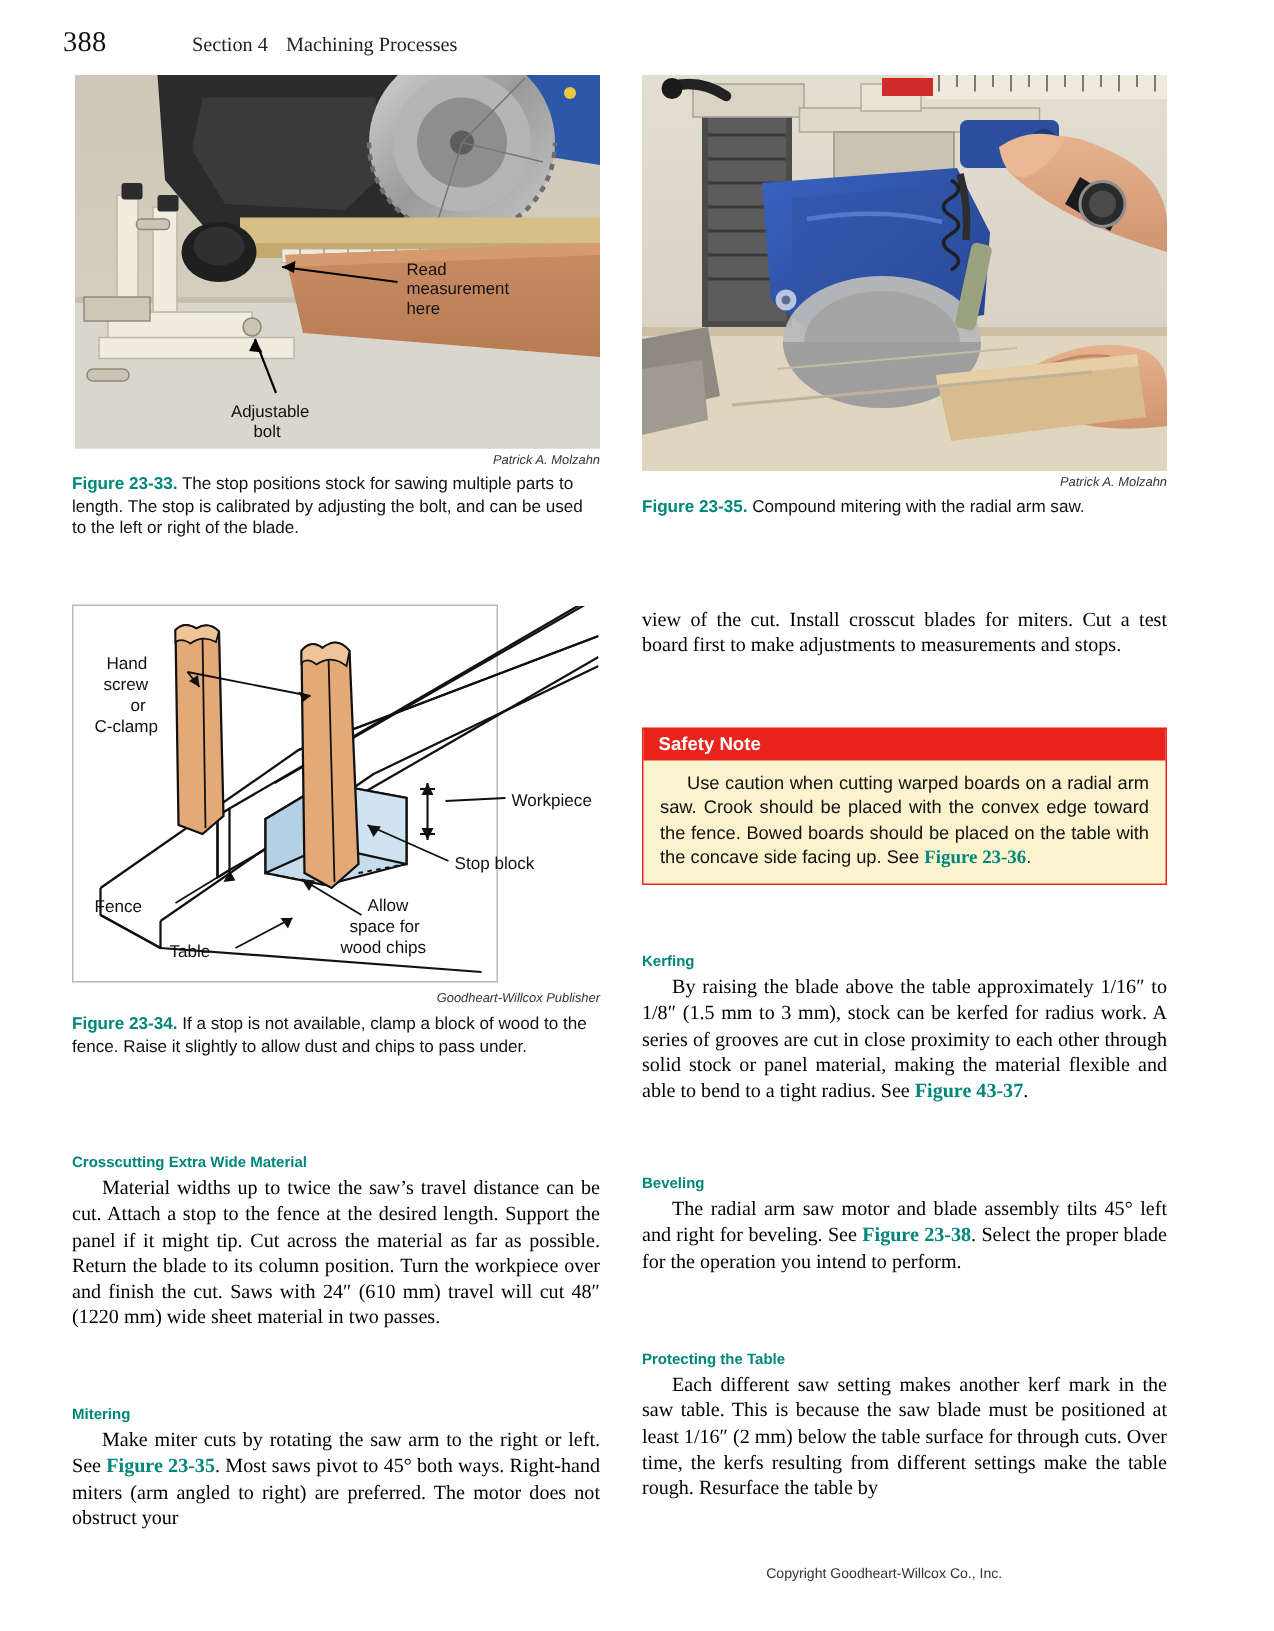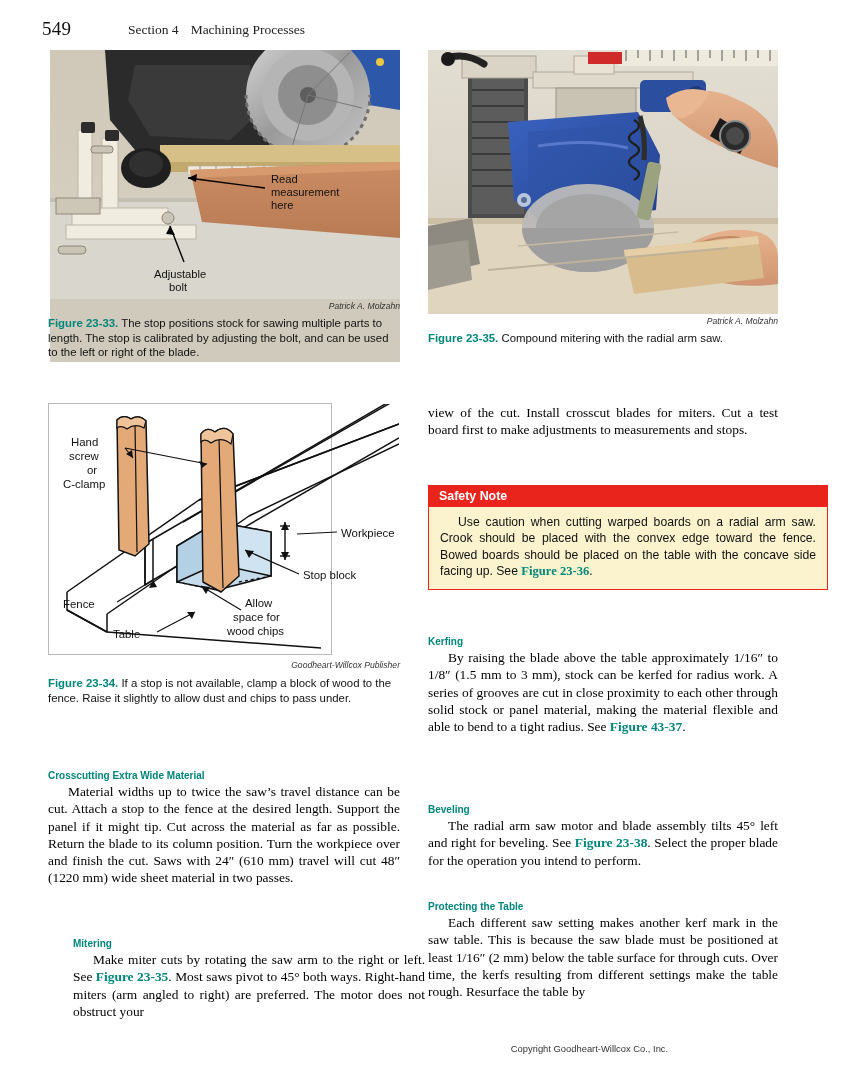--- a/index.html
+++ b/index.html
@@ -105,27 +105,27 @@
     font-size:9.4px; color:#333;
   }
   .footer .inner { display:inline-block; margin-left:330px; }
 </style>
 </head>
 <body>
 
 <div class="page">
 
   <div class="pg-header">
-    <span class="folio">549</span>
+    <span class="folio">388</span>
     <span class="running-head">
       <span class="sec">Section 4</span><span>Machining Processes</span>
     </span>
   </div>
 
-  <div class="photo" style="left:50px; top:50px; width:350px; height:312px;">
+  <div class="photo" style="left:50px; top:50px; width:350px; height:249px;">
     <svg width="350" height="249" viewBox="0 0 350 249">
       <defs>
         <linearGradient id="wallg" x1="0" y1="0" x2="0" y2="1">
           <stop offset="0" stop-color="#cfc8b8"></stop>
             <stop offset="1" stop-color="#d8d2c4"></stop>
         </linearGradient>
         <linearGradient id="bladeg" x1="0" y1="0" x2="1" y2="1">
           <stop offset="0" stop-color="#d8d8d8"></stop>
             <stop offset=".5" stop-color="#9a9a9a"></stop>
             <stop offset="1" stop-color="#c8c8c8"></stop>
@@ -432,40 +432,40 @@
       <span class="lbl">Figure 23-34.</span>
       <span>If a stop is not available, clamp a block of wood to the fence. Raise it slightly to allow dust and chips to pass under.</span>
     </div>
   </div>
 
   <div class="col-left" style="top:770px;">
     <div class="sec-head">Crosscutting Extra Wide Material</div>
     <p class="body">Material widths up to twice the saw’s travel distance can be cut. Attach a stop to the fence at the desired length. Support the panel if it might tip. Cut across the material as far as possible. Return the blade to its column position. Turn the workpiece over and finish the cut. Saws with 24″ (610 mm) travel will cut 48″ (1220 mm) wide sheet material in two passes.</p>
   </div>
 
-  <div class="col-left" style="top:938px;margin-left:25px;">
+  <div class="col-left" style="top:938px;">
     <div class="sec-head">Mitering</div>
     <p class="body"><span>Make miter cuts by rotating the saw arm to the right or left. See </span><span class="figref">Figure 23-35</span><span>. Most saws pivot to 45° both ways. Right-hand miters (arm angled to right) are preferred. The motor does not obstruct your</span></p>
   </div>
 
   <div class="col-right" style="top:404px;">
     <p class="body noind">view of the cut. Install crosscut blades for miters. Cut a test board first to make adjustments to measurements and stops.</p>
   </div>
 
-  <div class="col-right safety" style="top:485px; width:400px;">
+  <div class="col-right safety" style="top:485px; width:350px;">
     <div class="safety-head">Safety Note</div>
     <div class="safety-body"><span>Use caution when cutting warped boards on a radial arm saw. Crook should be placed with the convex edge toward the fence. Bowed boards should be placed on the table with the concave side facing up. See </span><span class="figref">Figure 23-36</span><span>.</span></div>
   </div>
 
   <div class="col-right" style="top:636px;">
     <div class="sec-head">Kerfing</div>
     <p class="body"><span>By raising the blade above the table approximately 1/16″ to 1/8″ (1.5 mm to 3 mm), stock can be kerfed for radius work. A series of grooves are cut in close proximity to each other through solid stock or panel material, making the material flexible and able to bend to a tight radius. See </span><span class="figref">Figure 43-37</span><span>.</span></p>
   </div>
 
-  <div class="col-right" style="top:804px;">
+  <div class="col-right" style="top:784px;">
     <div class="sec-head">Beveling</div>
     <p class="body"><span>The radial arm saw motor and blade assembly tilts 45° left and right for beveling. See </span><span class="figref">Figure 23-38</span><span>. Select the proper blade for the operation you intend to perform.</span></p>
   </div>
 
   <div class="col-right" style="top:901px;">
     <div class="sec-head">Protecting the Table</div>
     <p class="body">Each different saw setting makes another kerf mark in the saw table. This is because the saw blade must be positioned at least 1/16″ (2 mm) below the table surface for through cuts. Over time, the kerfs resulting from different settings make the table rough. Resurface the table by</p>
   </div>
 
   <div class="footer">

